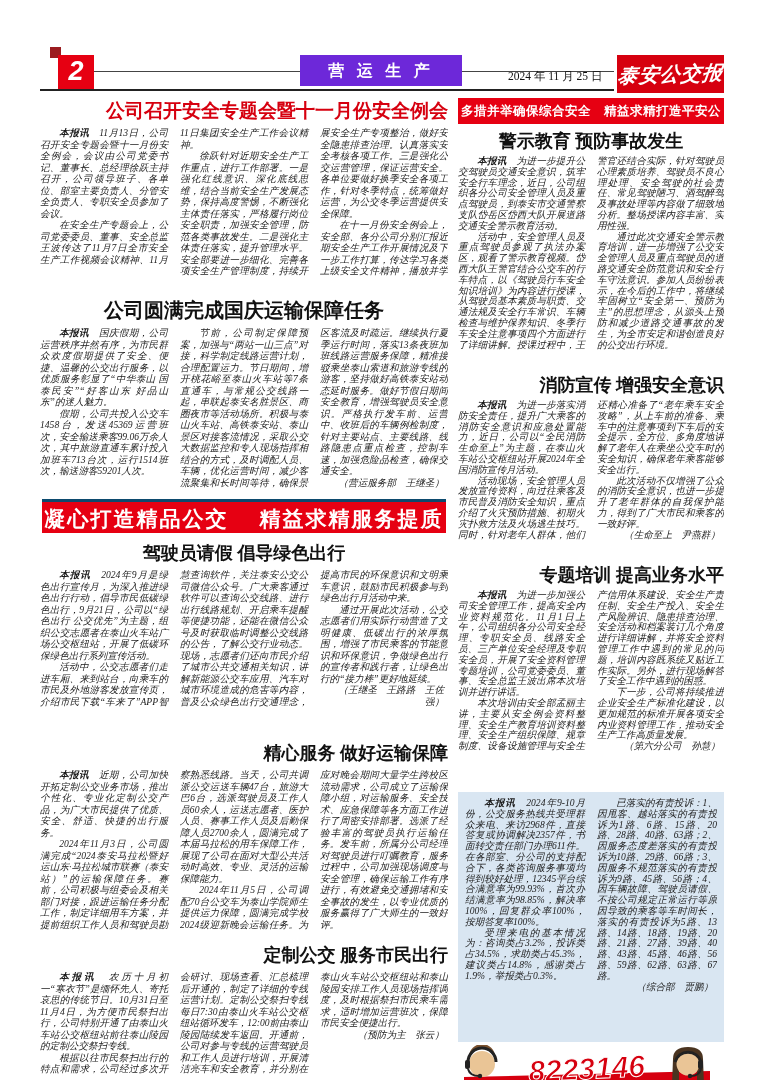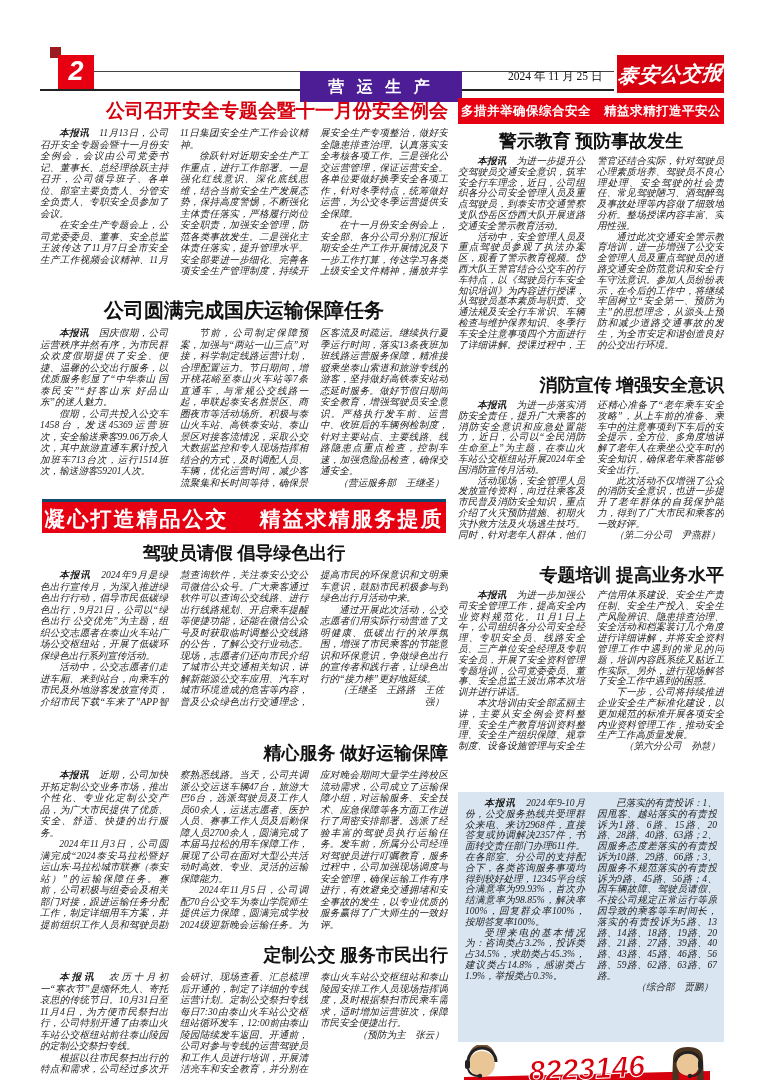--- a/index.html
+++ b/index.html
@@ -6,21 +6,21 @@
   .page{position:relative;width:764px;height:1080px;background:#ffffff;margin:0 auto;
         font-family:"Liberation Serif","DejaVu Serif",serif;color:#1a1a1a;overflow:hidden;}
   
   .pagenum-wrap{position:absolute;left:50px;top:47px;}
   .pagenum-deco{position:absolute;left:0;top:0;width:11px;height:11px;background:#9b1c20;}
   .pagenum-box{position:absolute;left:8px;top:8px;width:36px;height:34px;background:#e60012;
                color:#fff;font-weight:bold;font-style:italic;font-size:27px;line-height:32px;
                text-align:center;font-family:"Liberation Sans",sans-serif;}
   .hline1{position:absolute;left:94px;top:71px;width:520px;height:1px;background:#444;}
   .hline2{position:absolute;left:40px;top:89px;width:574px;height:2px;background:#222;}
-  .section-box{position:absolute;left:300px;top:71px;width:162px;height:31px;background:#4c1d95;
+  .section-box{position:absolute;left:300px;top:55px;width:162px;height:31px;background:#6d28d9;
                color:#fff;font-weight:bold;font-size:16px;line-height:31px;text-align:center;
                letter-spacing:4px;font-family:"Liberation Sans",sans-serif;}
   .date-text{position:absolute;left:508px;top:69px;width:106px;font-size:11.5px;color:#111;
              text-align:left;white-space:nowrap;}
   .masthead{position:absolute;left:617px;top:55px;width:107px;height:38px;background:#d6000f;
             color:#fff;font-size:20px;font-weight:bold;font-style:italic;line-height:38px;
             text-align:center;transform-origin:center;letter-spacing:1px;}
   .masthead span{display:inline-block;transform:skewX(-8deg) rotate(-2deg);}
   
   .leftcol{position:absolute;left:40px;top:100px;width:408px;}
@@ -115,21 +115,21 @@
       <p>活动中，安全管理人员及重点驾驶员参观了执法办案区，观看了警示教育视频。岱西大队王警官结合公交车的行车特点，以《驾驶员行车安全知识培训》为内容进行授课，从驾驶员基本素质与职责、交通法规及安全行车常识、车辆检查与维护保养知识、冬季行车安全注意事项四个方面进行了详细讲解。授课过程中，王警官还结合实际，针对驾驶员心理素质培养、驾驶员不良心理处理、安全驾驶的社会责任、常见驾驶陋习、酒驾醉驾及事故处理等内容做了细致地分析。整场授课内容丰富、实用性强。</p>
       <p>通过此次交通安全警示教育培训，进一步增强了公交安全管理人员及重点驾驶员的道路交通安全防范意识和安全行车守法意识。参加人员纷纷表示，在今后的工作中，将继续牢固树立“安全第一、预防为主”的思想理念，从源头上预防和减少道路交通事故的发生，为全市安定和谐创造良好的公交出行环境。</p>
 
     </div>
 
     <h2 class="art-title t-mid sp-c">消防宣传 增强安全意识</h2>
     <div class="body" style="height:151px;">
       <p><b class="lead">本报讯　</b><span>为进一步落实消防安全责任，提升广大乘客的消防安全意识和应急处置能力，近日，公司以“全民消防 生命至上”为主题，在泰山火车站公交枢纽站开展2024年全国消防宣传月活动。</span></p>
       <p>活动现场，安全管理人员发放宣传资料，向过往乘客及市民普及消防安全知识，重点介绍了火灾预防措施、初期火灾扑救方法及火场逃生技巧。同时，针对老年人群体，他们还精心准备了“老年乘车安全攻略”，从上车前的准备、乘车中的注意事项到下车后的安全提示，全方位、多角度地讲解了老年人在乘坐公交车时的安全知识，确保老年乘客能够安全出行。</p>
       <p>此次活动不仅增强了公众的消防安全意识，也进一步提升了老年群体的自我保护能力，得到了广大市民和乘客的一致好评。</p>
-      <p class="byline">（第二分公司　尹燕群）</p>
+      <p class="byline">（生命至上　尹燕群）</p>
     </div>
 
     <h2 class="art-title t-mid sp-c">专题培训 提高业务水平</h2>
     <div class="body" style="height:194px;">
       <p><b class="lead">本报讯　</b><span>为进一步加强公司安全管理工作，提高安全内业资料规范化。11月1日上午，公司组织各分公司安全经理、专职安全员、线路安全员、三产单位安全经理及专职安全员，开展了安全资料管理专题培训，公司党委委员、董事、安全总监王波出席本次培训并进行讲话。</span></p>
       <p>本次培训由安全部孟丽主讲，主要从安全例会资料整理、安全生产教育培训资料整理、安全生产组织保障、规章制度、设备设施管理与安全生产信用体系建设、安全生产责任制、安全生产投入、安全生产风险辨识、隐患排查治理、安全活动和档案装订几个角度进行详细讲解，并将安全资料管理工作中遇到的常见的问题，培训内容既系统又贴近工作实际。另外，进行现场解答了安全工作中遇到的困惑。</p>
       <p>下一步，公司将持续推进企业安全生产标准化建设，以更加规范的标准开展各项安全内业资料管理工作，推动安全生产工作高质量发展。</p>
       <p class="byline">（第六分公司　孙慧）</p>
     </div>
 

